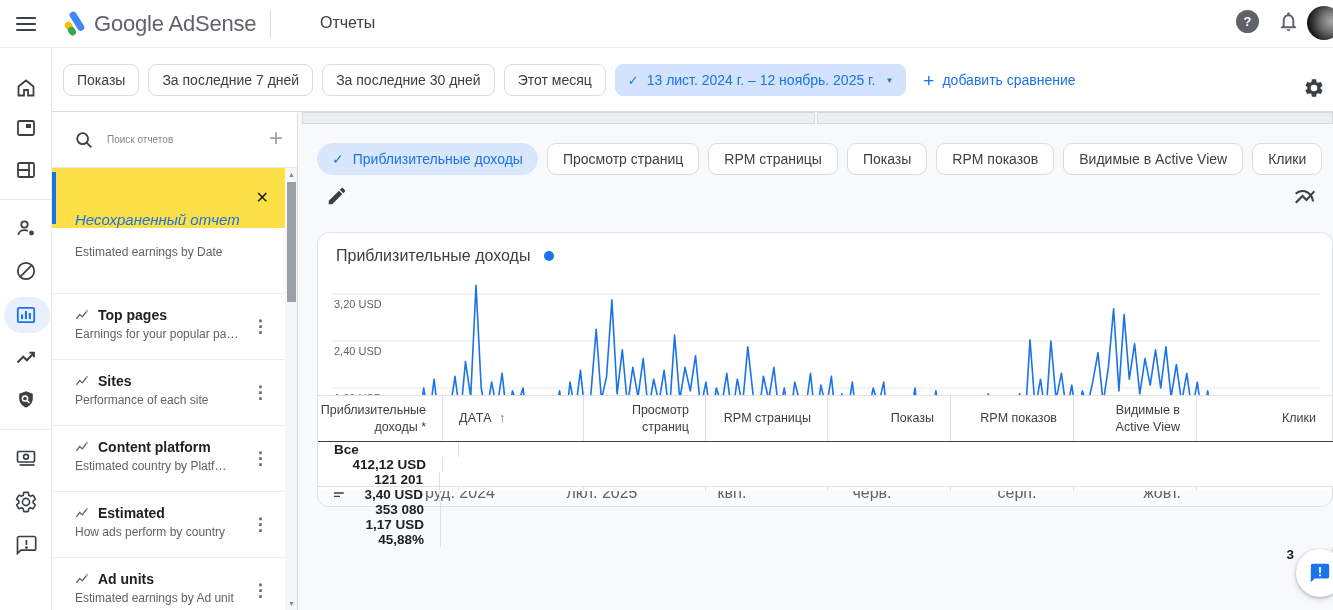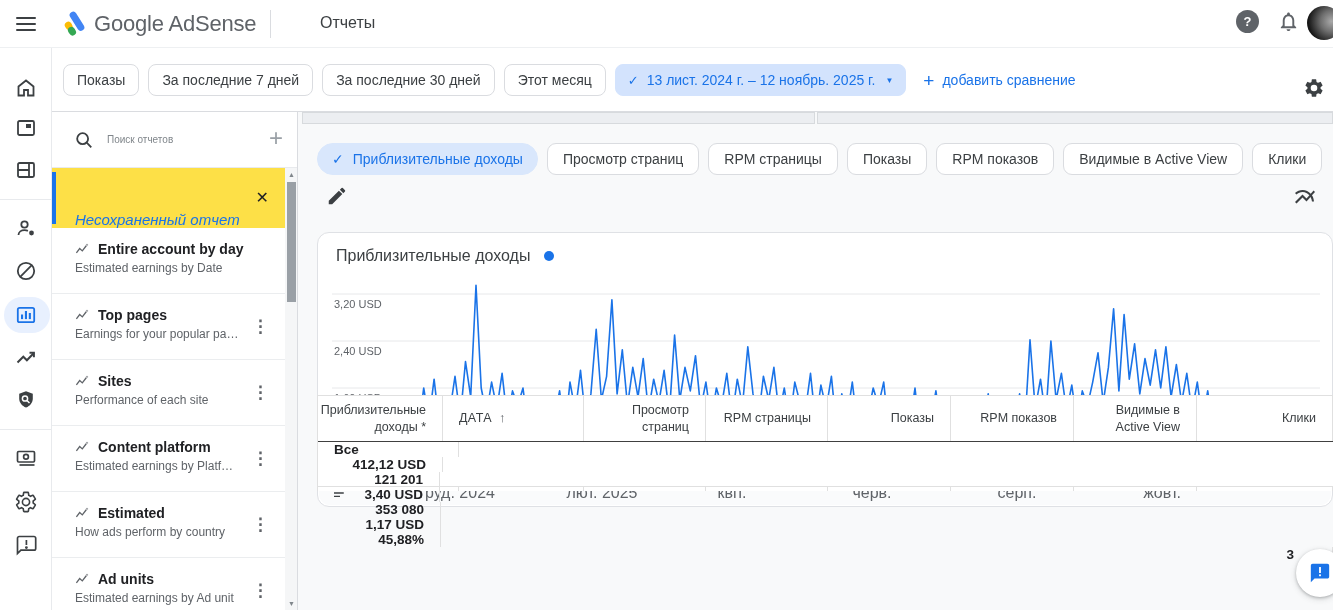--- a/index.html
+++ b/index.html
@@ -246,60 +246,53 @@
         </svg>
       <input class="search-input" type="text" placeholder="Поиск отчетов" style="">
       <div class="search-plus">+</div>
     </div>
     <div class="unsaved">
       <span class="unsaved-label">Несохраненный отчет</span>
       <span class="unsaved-close">✕</span>
     </div>
     <div class="report-list">
       <div class="report-item">
+        <div class="ri-sub">Estimated earnings by Date</div>
+      </div>
+      <div class="report-item">
         <div class="ri-title-row">
             <svg width="15" height="15" viewBox="0 0 16 16">
               <path d="M1.5 11.5 5 7l2.8 2.5L12 4" fill="none" stroke="#5f6368" stroke-width="1.4"></path>
               <path d="M12.8 1.6l.4 1.1 1.1.4-1.1.4-.4 1.1-.4-1.1-1.1-.4 1.1-.4z" fill="#5f6368"></path>
             </svg>
-          <span class="ri-title">Entire account by day</span>
+          <span class="ri-title">Top pages</span>
           </div>
-        <div class="ri-sub">Estimated earnings by Date</div>
+        <div class="ri-sub">Earnings for your popular pa…</div>
+        <div class="ri-kebab">⋮</div>
       </div>
       <div class="report-item">
         <div class="ri-title-row">
             <svg width="15" height="15" viewBox="0 0 16 16">
               <path d="M1.5 11.5 5 7l2.8 2.5L12 4" fill="none" stroke="#5f6368" stroke-width="1.4"></path>
               <path d="M12.8 1.6l.4 1.1 1.1.4-1.1.4-.4 1.1-.4-1.1-1.1-.4 1.1-.4z" fill="#5f6368"></path>
             </svg>
-          <span class="ri-title">Top pages</span>
+          <span class="ri-title">Sites</span>
           </div>
-        <div class="ri-sub">Earnings for your popular pa…</div>
+        <div class="ri-sub">Performance of each site</div>
         <div class="ri-kebab">⋮</div>
       </div>
       <div class="report-item">
         <div class="ri-title-row">
             <svg width="15" height="15" viewBox="0 0 16 16">
               <path d="M1.5 11.5 5 7l2.8 2.5L12 4" fill="none" stroke="#5f6368" stroke-width="1.4"></path>
               <path d="M12.8 1.6l.4 1.1 1.1.4-1.1.4-.4 1.1-.4-1.1-1.1-.4 1.1-.4z" fill="#5f6368"></path>
             </svg>
-          <span class="ri-title">Sites</span>
-          </div>
-        <div class="ri-sub">Performance of each site</div>
-        <div class="ri-kebab">⋮</div>
-      </div>
-      <div class="report-item">
-        <div class="ri-title-row">
-            <svg width="15" height="15" viewBox="0 0 16 16">
-              <path d="M1.5 11.5 5 7l2.8 2.5L12 4" fill="none" stroke="#5f6368" stroke-width="1.4"></path>
-              <path d="M12.8 1.6l.4 1.1 1.1.4-1.1.4-.4 1.1-.4-1.1-1.1-.4 1.1-.4z" fill="#5f6368"></path>
-            </svg>
           <span class="ri-title">Content platform</span>
           </div>
-        <div class="ri-sub">Estimated earnings by Platf…</div>
+        <div class="ri-sub">Estimated country by Platf…</div>
         <div class="ri-kebab">⋮</div>
       </div>
       <div class="report-item">
         <div class="ri-title-row">
             <svg width="15" height="15" viewBox="0 0 16 16">
               <path d="M1.5 11.5 5 7l2.8 2.5L12 4" fill="none" stroke="#5f6368" stroke-width="1.4"></path>
               <path d="M12.8 1.6l.4 1.1 1.1.4-1.1.4-.4 1.1-.4-1.1-1.1-.4 1.1-.4z" fill="#5f6368"></path>
             </svg>
           <span class="ri-title">Estimated</span>
           </div>

